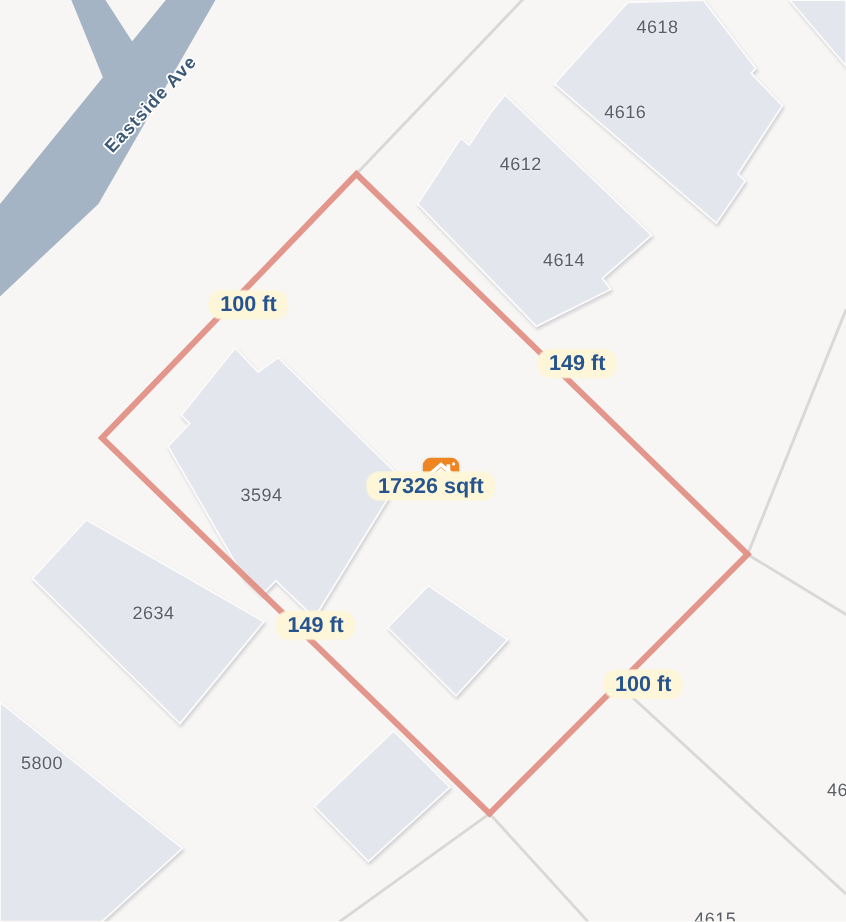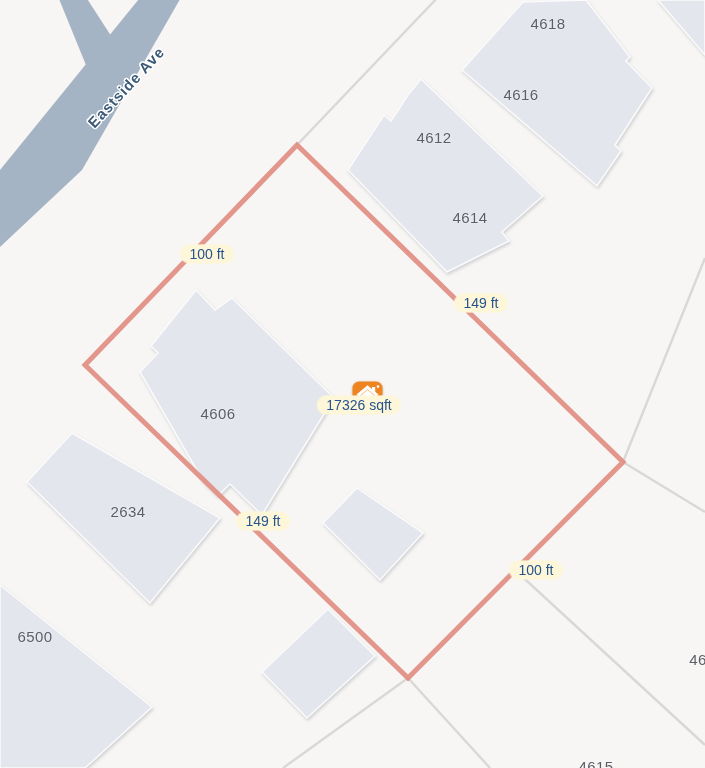--- a/index.html
+++ b/index.html
@@ -25,21 +25,21 @@
   }
   .label { position:absolute; transform: translate(-50%,-50%); white-space: nowrap; }
   .house-num {
     color: var(--house-number, #5a5e66);
     font-size: 15px; letter-spacing: .4px;
     text-shadow: 0 0 2px rgba(255,255,255,.8);
   }
   .pill {
     background: var(--label-bg, #fdf6d8);
     color: var(--label-text, #27548e);
-    font-size: 14px; font-weight: 400;
+    font-size: 18px; font-weight: 700;
     padding: 1px 9px; border-radius: 10px;
     box-shadow: 0 0 0 1px rgba(253,246,216,.6);
   }
   .street-label {
     color: var(--street-text, #3c5a77);
     font-size: 15px; font-weight: 700; letter-spacing: 1px;
     transform: translate(-50%,-50%) rotate(-47deg);
     text-shadow: -1.5px 0 0 #fff, 1.5px 0 0 #fff, 0 -1.5px 0 #fff, 0 1.5px 0 #fff,
                  -1px -1px 0 #fff, 1px 1px 0 #fff, -1px 1px 0 #fff, 1px -1px 0 #fff;
   }
@@ -80,23 +80,23 @@
 
     <polygon class="lot-line" points="297,145 623,462 408,678 85,365"></polygon>
   </svg>
 
   <div class="label street-label" style="left:126px; top:87px;">Eastside Ave</div>
 
   <div class="label house-num" style="left:548px; top:23px;">4618</div>
   <div class="label house-num" style="left:521px; top:94px;">4616</div>
   <div class="label house-num" style="left:402px; top:137px;margin-left:32px;">4612</div>
   <div class="label house-num" style="left:426px; top:217px;margin-left:44px;">4614</div>
-  <div class="label house-num" style="left:218px; top:413px;">4606</div>
+  <div class="label house-num" style="left:218px; top:413px;">3594</div>
   <div class="label house-num" style="left:128px; top:511px;">2634</div>
-  <div class="label house-num" style="left:35px;  top:636px;">6500</div>
+  <div class="label house-num" style="left:35px;  top:636px;">5800</div>
   <div class="label house-num" style="left:698px; top:659px;">46</div>
   <div class="label house-num" style="left:596px; top:766px;">4615</div>
 
   <div class="label pill" style="left:207px; top:254px;">100 ft</div>
   <div class="label pill" style="left:481px; top:303px;">149 ft</div>
   <div class="label pill" style="left:263px; top:521px;">149 ft</div>
   <div class="label pill" style="left:536px; top:570px;">100 ft</div>
 
   <div class="marker" style="left:352px; top:381px;">
     <svg width="31" height="31" viewBox="0 0 31 31">

